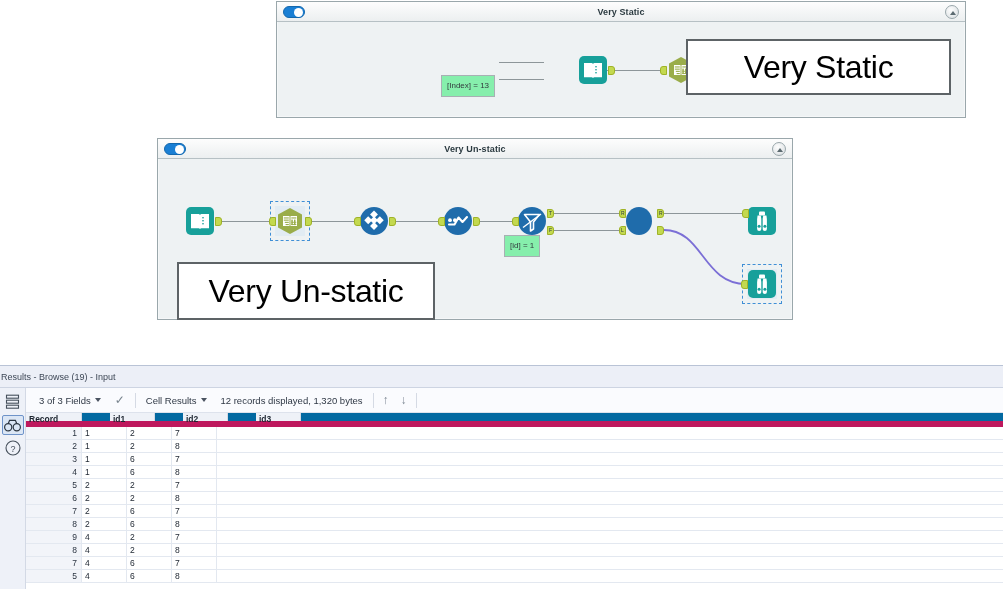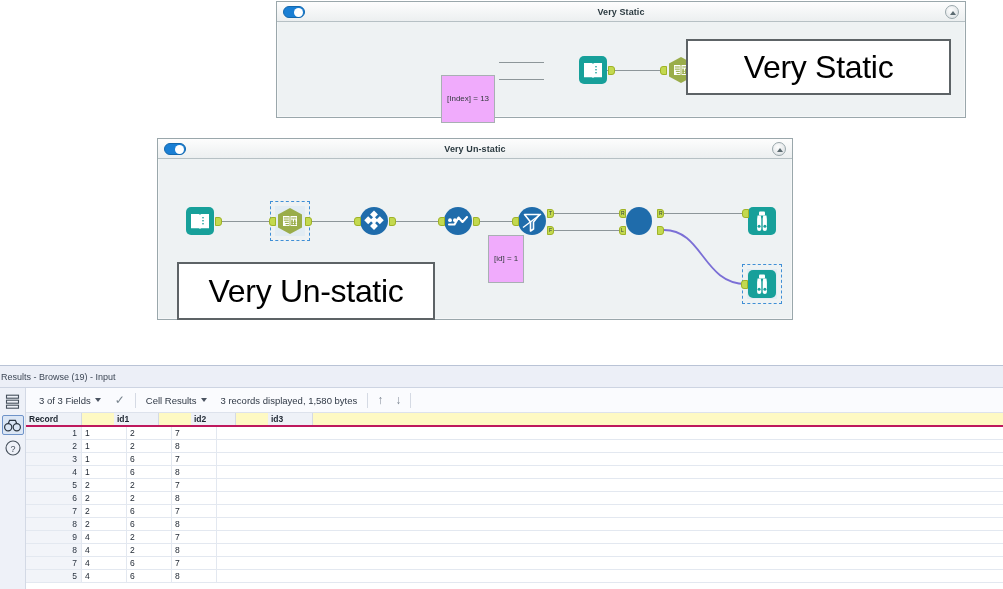--- a/index.html
+++ b/index.html
@@ -81,25 +81,25 @@
     font-family: "Liberation Sans", sans-serif;
   }
 
   
   .wire { position: absolute; height: 1px; background: #8d9699; }
   .wire-svg { position: absolute; overflow: visible; }
 
   
   .annot {
     position: absolute;
-    background: #f0abfc;
+    background: #86efac;
     border: 1px solid #a8b0b3;
     font-size: 8px;
     color: #333a3d;
-    padding: 18px 5px;
+    padding: 5px 5px;
     white-space: nowrap;
     line-height: 10px;
   }
 
   
   .textbox {
     position: absolute;
     background: #ffffff;
     border: 2px solid #5d6366;
     display: flex; align-items: center; justify-content: center;
@@ -157,31 +157,32 @@
     border-top: 4px solid #4a5360;
   }
   .tb-sep { width: 1px; height: 15px; background: #d5dae4; margin: 0 3px; }
   .tb-check { color: #7a858f; font-size: 12px; }
   .tb-arrow { color: #7e8894; font-size: 12px; padding: 0 6px; }
 
   
   .grid { font-size: 8.5px; color: #1d2530; }
   .grid-head {
     display: flex; height: 14px;
-    background: #fef9c3;
-    border-bottom: 2px solid #be185d;
+    background: #0369a1;
+    border-bottom: 6px solid #be185d;
+    gap: 28px;
   }
   .gh {
     font-weight: bold; color: #1d2530;
     padding-left: 3px; line-height: 13px;
     border-right: 1px solid #d4dae4;
     background: #eef1f7;
   }
   .gh.c0 { width: 56px; }
-  .gh.c1, .gh.c2, .gh.c3 { width: 45px; margin-left: 32px; }
+  .gh.c1, .gh.c2, .gh.c3 { width: 45px; }
   .grow { display: flex; height: 13px; border-bottom: 1px solid #e3e8f0; }
   .gc { line-height: 12px; border-right: 1px solid #e3e8f0; padding: 0 3px; }
   .gc.c0 { width: 56px; text-align: right; background: #f2f4f9; color: #2b3441; padding-right: 4px; }
   .gc.c1, .gc.c2, .gc.c3 { width: 45px; background: #ffffff; }
 </style>
 </head>
 <body>
 
 <div id="root">
 
@@ -379,21 +380,21 @@
         </svg>
       </div>
       <div class="anchor in" style="left:354px; top:58px;"></div>
       <div class="anchor out" style="left:389px; top:50px;">
         <span class="lbl">T</span>
       </div>
       <div class="anchor out" style="left:389px; top:67px;">
         <span class="lbl">F</span>
       </div>
 
-      <div class="annot" style="left:330px; top:76px;">[id] = 1</div>
+      <div class="annot" style="left:346px; top:76px;">[id] = 1</div>
 
       <div class="tool" style="left:466px; top:46px;">
         <svg viewBox="0 0 30 30">
           <ellipse cx="15" cy="16" rx="13" ry="14" fill="#1f6cab"></ellipse>
         </svg>
       </div>
       <div class="anchor in" style="left:461px; top:50px;">
         <span class="lbl">R</span>
       </div>
       <div class="anchor in" style="left:461px; top:67px;">
@@ -482,21 +483,21 @@
           </div>
           <div class="tb-item">
             <span class="tb-check">✓</span>
           </div>
           <div class="tb-sep"></div>
           <div class="tb-item">
             <span>Cell Results</span>
             <span class="tb-caret"></span>
           </div>
           <div class="tb-item">
-            <span>3 records displayed, 1,580 bytes</span>
+            <span>12 records displayed, 1,320 bytes</span>
           </div>
           <div class="tb-sep"></div>
           <span class="tb-arrow">↑</span>
           <span class="tb-arrow">↓</span>
           <div class="tb-sep"></div>
         </div>
 
         <div class="grid">
           <div class="grid-head">
             <div class="gh c0">Record</div>

